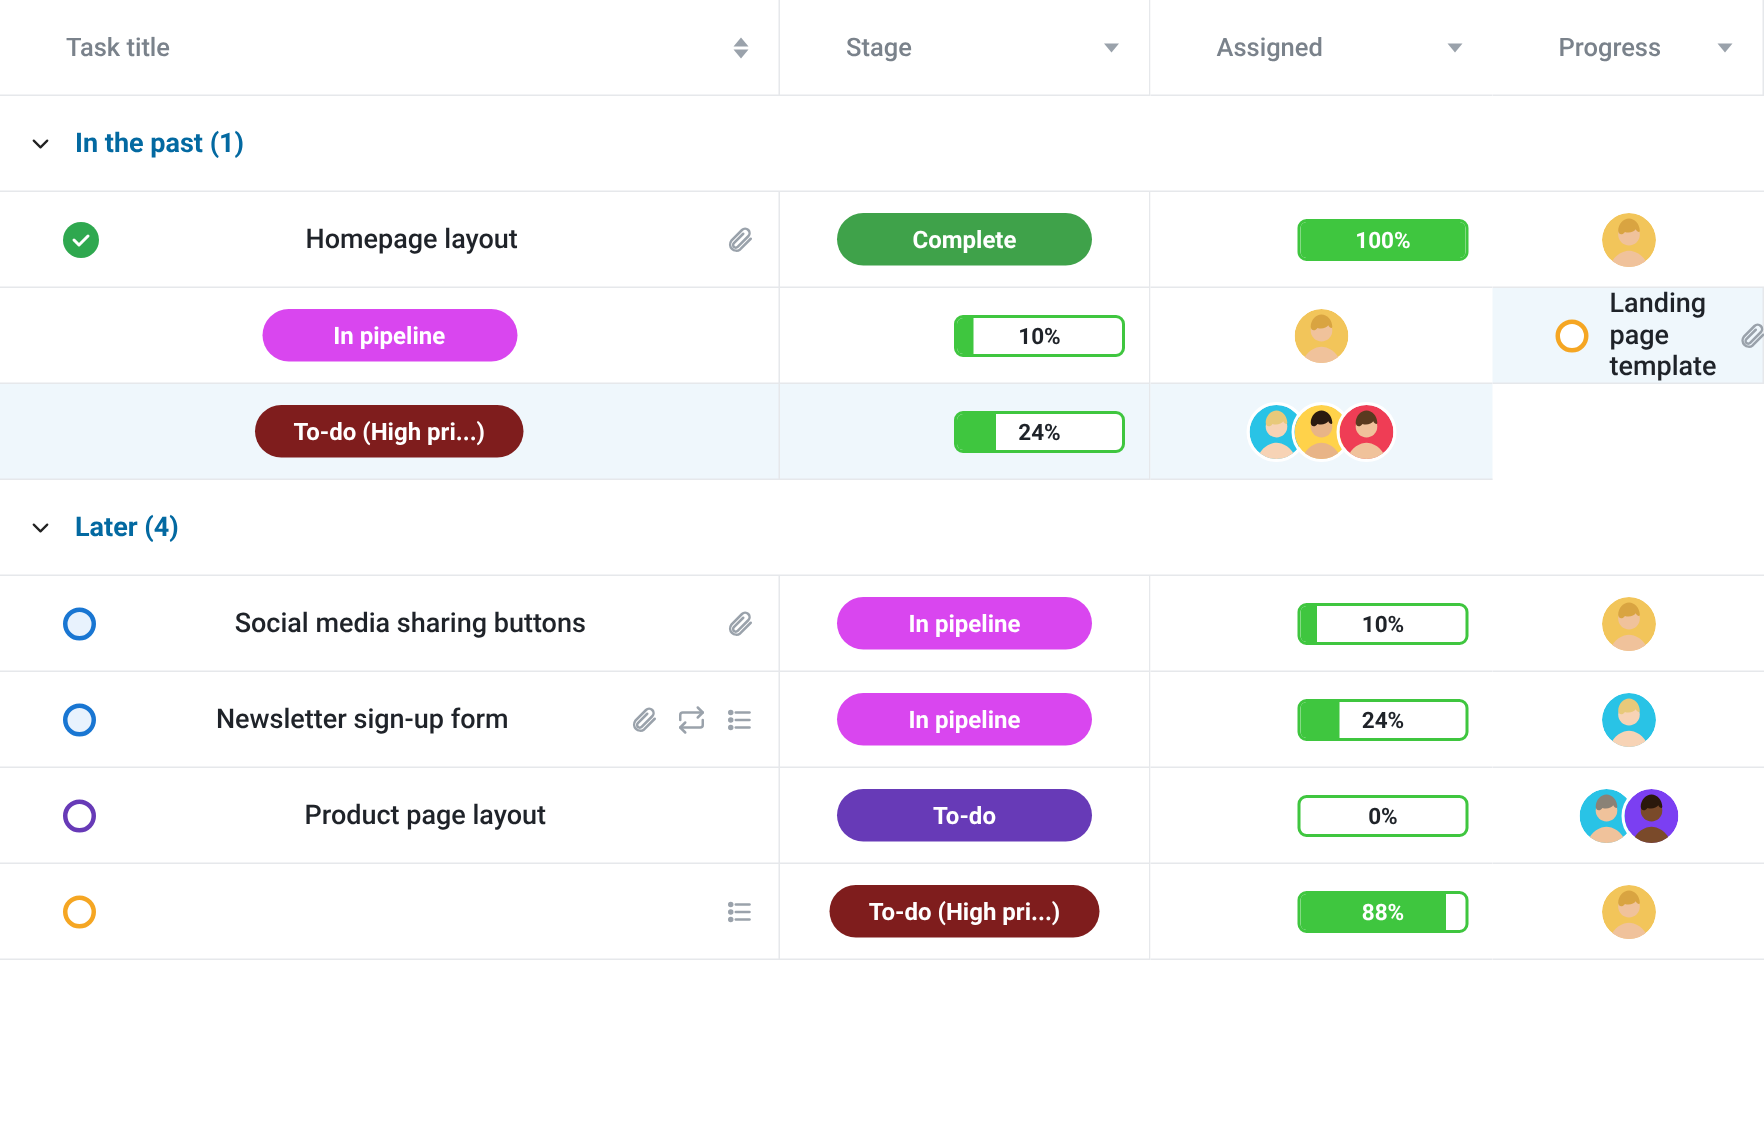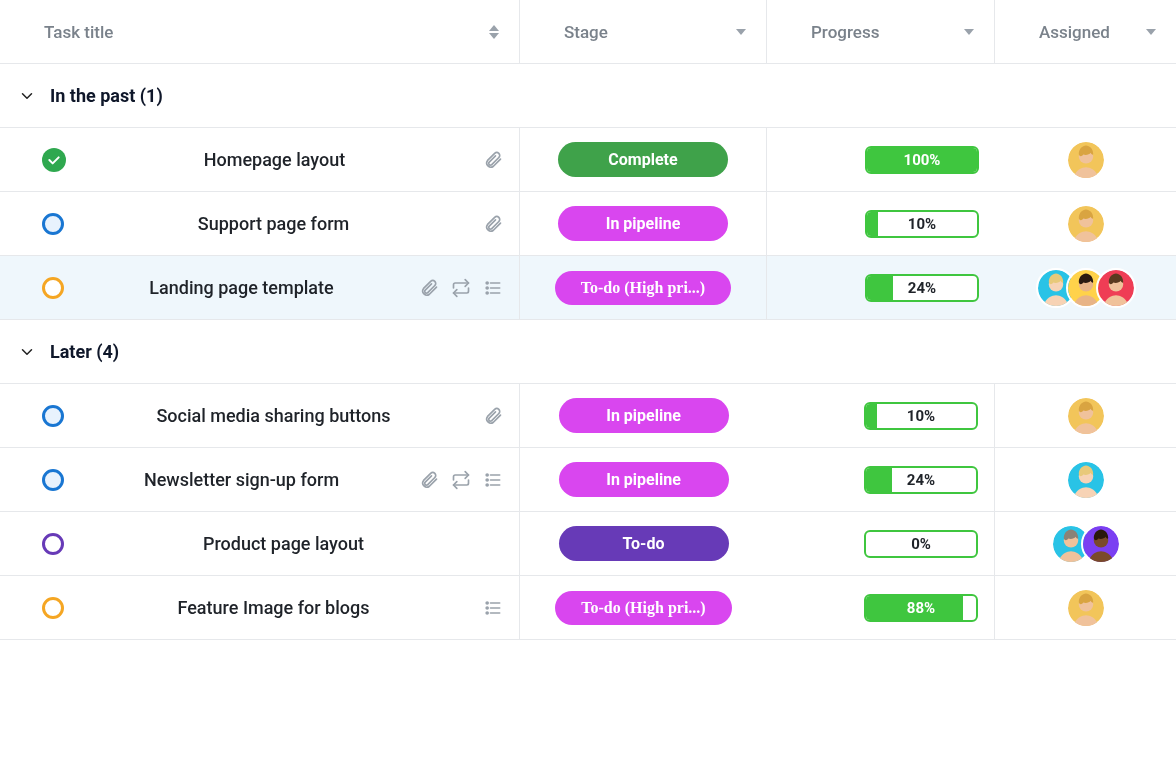--- a/index.html
+++ b/index.html
@@ -61,21 +61,21 @@
     cursor: pointer;
   }
   .group-row .chev {
     width: 18px; height: 18px;
     display: flex; align-items: center; justify-content: center;
   }
   .group-row .chev svg { stroke: #222; }
   .group-title {
     font-size: 18px;
     font-weight: 700;
-    color: #0f172a;
+    color: #0369a1;
   }
   
   .cell {
     display: flex;
     align-items: center;
     height: 64px;
     border-bottom: 1px solid #e6e8eb;
     border-right: 1px solid #e6e8eb;
     padding: 0 16px;
     background: #fff;
@@ -116,21 +116,21 @@
     padding: 8px 26px;
     font-size: 16px;
     font-weight: 700;
     color: #fff;
     white-space: nowrap;
     min-width: 170px;
     text-align: center;
   }
   .pill.green { background: #3fa24a; }
   .pill.blue { background: #d946ef; }
-  .pill.orange { background: #d946ef; font-family: Liberation Serif, serif; }
+  .pill.orange { background: #7f1d1d; }
   .pill.purple { background: #673ab7; }
   .progress-cell { justify-content: flex-end; }
   .progress {
     width: 114px; height: 28px;
     border: 2px solid #3fc63f;
     border-radius: 6px;
     position: relative;
     overflow: hidden;
     background: #fff;
   }
@@ -166,26 +166,26 @@
     <span>Task title</span>
     <span class="sort-arrows">
       <span class="caret-up"></span>
         <span class="caret-down"></span>
     </span>
   </div>
   <div class="hdr">
     <span>Stage</span>
     <span class="caret-down solo"></span>
   </div>
+  <div class="hdr" style="border-right:none;">
+    <span>Assigned</span>
+    <span class="caret-down solo"></span>
+  </div>
   <div class="hdr">
     <span>Progress</span>
-    <span class="caret-down solo"></span>
-  </div>
-  <div class="hdr" style="border-right:none;">
-    <span>Assigned</span>
     <span class="caret-down solo"></span>
   </div>
 <div class="group-row">
       <span class="chev">
         <svg width="20" height="20" viewBox="0 0 24 24" fill="none" stroke="currentColor" stroke-width="2" stroke-linecap="round" stroke-linejoin="round">
           <polyline points="6 9 12 15 18 9"></polyline>
         </svg>
       </span>
       <span class="group-title">In the past (1)</span>
     </div>
@@ -218,31 +218,20 @@
         <div class="avatar">
           <svg viewBox="0 0 40 40">
             <circle cx="20" cy="20" r="20" fill="#f2c55a"></circle>
             <circle cx="20" cy="16" r="8" fill="#f0c29b"></circle>
             <path d="M6 40c2-9 10-12 14-12s12 3 14 12z" fill="#f0c29b"></path>
             <path d="M12 13c0-5 4-9 8-9s8 4 8 9c0 2-2 1-3-1-1 2-5 3-8 2-2 3-5 2-5-1z" fill="#d9a441"></path>
           </svg>
         </div>
       </div>
     </div>
-    <div class="cell task-cell">
-      <span class="status-dot blue"></span>
-      <span class="task-title">Support page form</span>
-      <span class="task-icons">
-        <span>
-          <svg width="20" height="20" viewBox="0 0 24 24" fill="none" stroke="currentColor" stroke-width="2" stroke-linecap="round" stroke-linejoin="round">
-            <path d="M21 11l-8.5 8.5a5 5 0 0 1-7-7L14 4a3.5 3.5 0 0 1 5 5l-8.5 8.5a2 2 0 0 1-3-3L15 7"></path>
-          </svg>
-        </span>
-      </span>
-    </div>
     <div class="cell stage-cell">
       <span class="pill blue">In pipeline</span>
     </div>
     <div class="cell progress-cell">
       <div class="progress">
         <div class="progress-fill" style="width: 10%;"></div>
         <div class="progress-label">10%</div>
       </div>
     </div>
     <div class="cell assigned-cell" style="border-right: none;">
@@ -442,21 +431,20 @@
             <circle cx="20" cy="20" r="20" fill="#7b3ff2"></circle>
             <circle cx="20" cy="16" r="8" fill="#7a4a2a"></circle>
             <path d="M6 40c2-9 10-12 14-12s12 3 14 12z" fill="#7a4a2a"></path>
             <path d="M12 13c0-5 4-9 8-9s8 4 8 9c0 2-2 1-3-1-1 2-5 3-8 2-2 3-5 2-5-1z" fill="#2a180c"></path>
           </svg>
         </div>
       </div>
     </div>
     <div class="cell task-cell">
       <span class="status-dot orange"></span>
-      <span class="task-title">Feature Image for blogs</span>
       <span class="task-icons">
         <span>
           <svg width="20" height="20" viewBox="0 0 24 24" fill="none" stroke="currentColor" stroke-width="2" stroke-linecap="round" stroke-linejoin="round">
             <line x1="9" y1="6" x2="20" y2="6"></line>
             <line x1="9" y1="12" x2="20" y2="12"></line>
             <line x1="9" y1="18" x2="20" y2="18"></line>
             <circle cx="5" cy="6" r="1.2" fill="currentColor"></circle>
             <circle cx="5" cy="12" r="1.2" fill="currentColor"></circle>
             <circle cx="5" cy="18" r="1.2" fill="currentColor"></circle>
           </svg>

